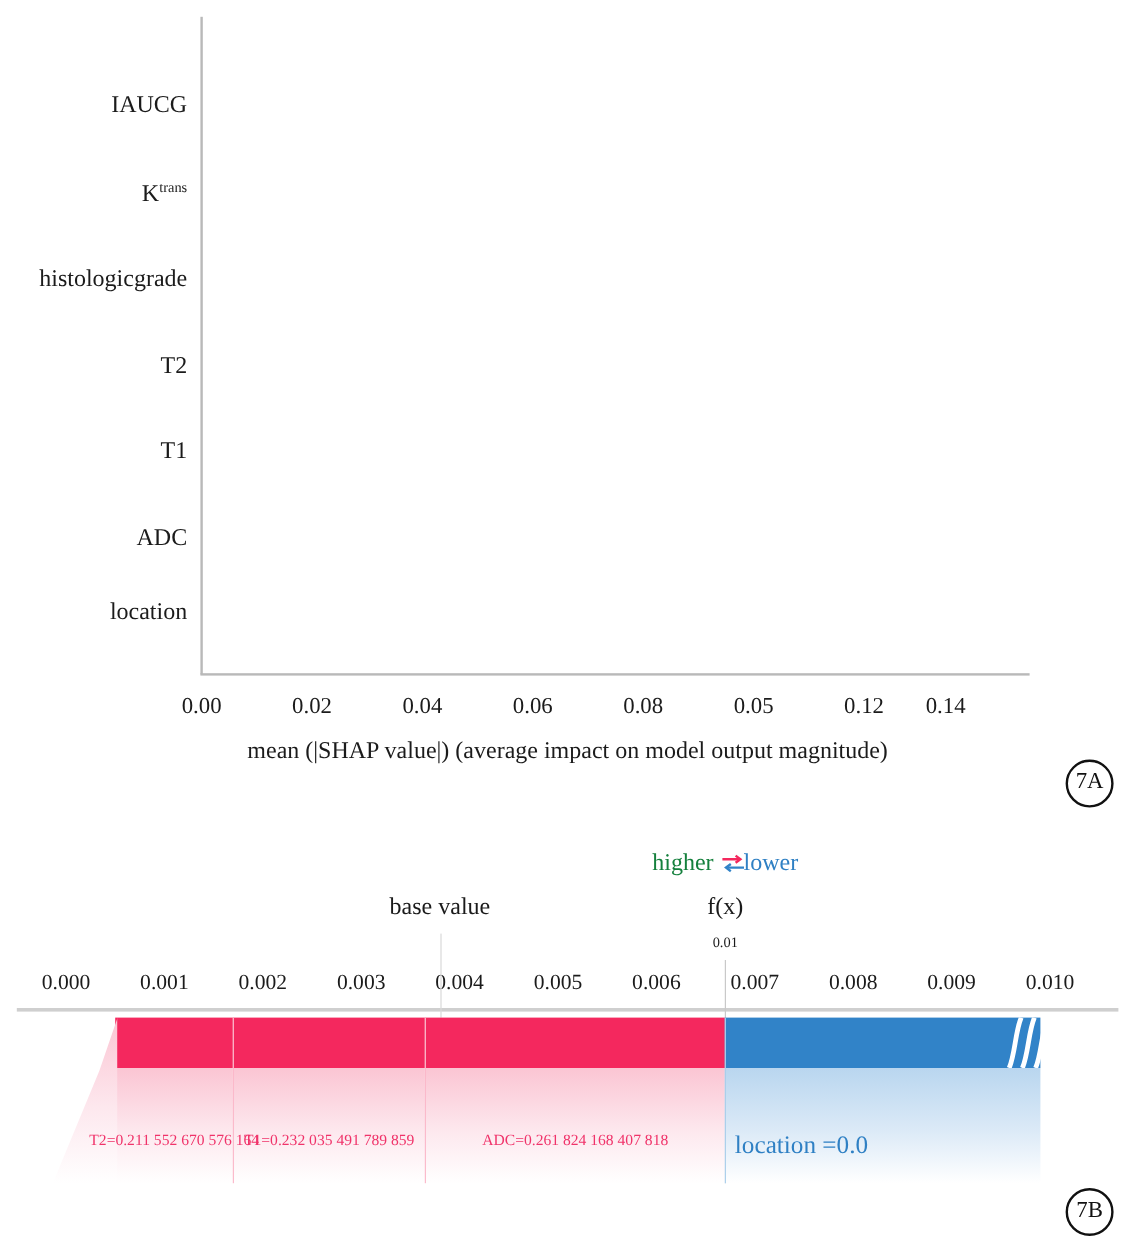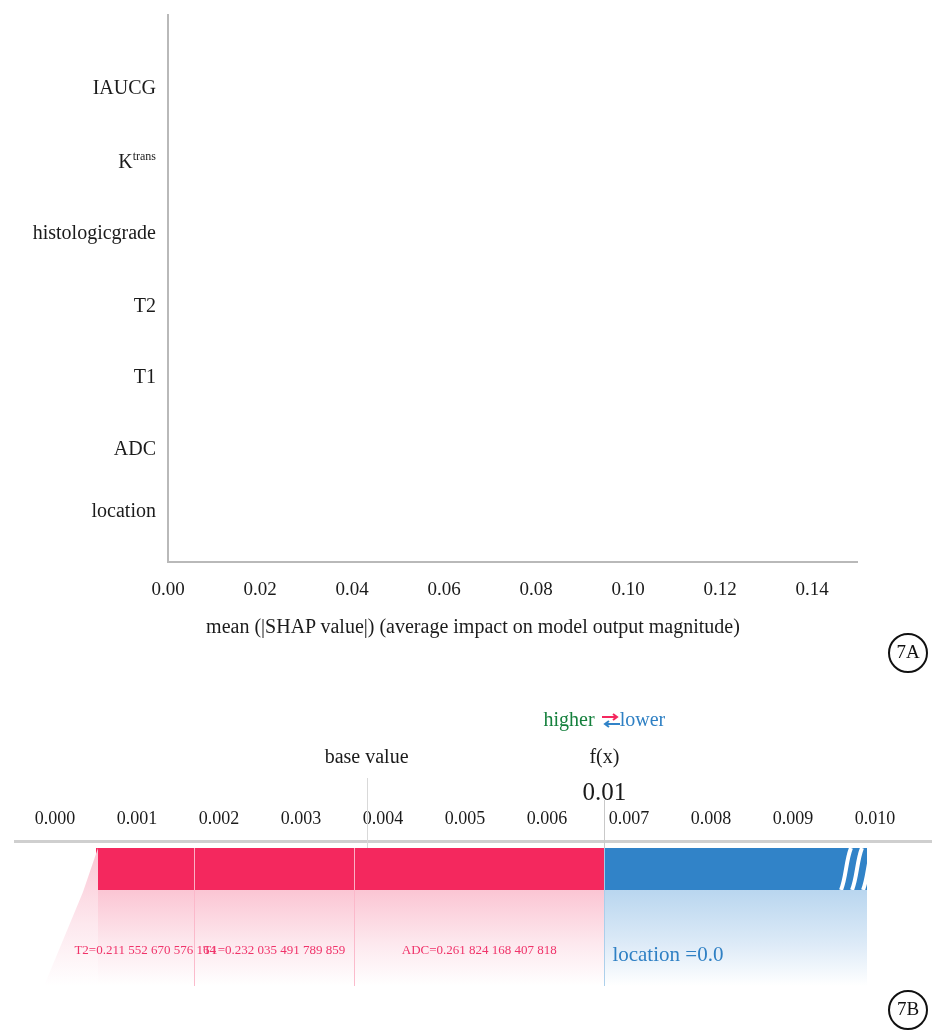--- a/index.html
+++ b/index.html
@@ -29,21 +29,21 @@
   .hl-legend{position:absolute;top:18px;width:260px;text-align:center;font-size:20px;}
   .hl-higher{color:#15803d;}
   .hl-lower{color:#2f80c4;}
   .hl-arrows{display:inline-block;position:relative;width:20px;height:14px;
              vertical-align:middle;}
   .hl-arrows svg{position:absolute;left:0;top:-2px;}
 
   .basevalue-lab{position:absolute;top:55px;font-size:20px;transform:translateX(-50%);
                  white-space:nowrap;}
   .fx-lab{position:absolute;top:55px;font-size:20px;transform:translateX(-50%);white-space:nowrap;}
-  .fx-val{position:absolute;top:88px;font-size:25px;transform:translateX(-50%);white-space:nowrap;}
+  .fx-val{position:absolute;top:88px;font-size:12px;transform:translateX(-50%);white-space:nowrap;}
 
   .fp-tick{position:absolute;top:118px;font-size:18px;transform:translateX(-50%);
            white-space:nowrap;color:#1b1b1b;}
   .fp-axis{position:absolute;left:14px;top:150px;width:918px;height:3px;background:#cfcfcf;}
 
   .vmark-base{position:absolute;width:1px;background:#d9d9d9;}
   .vmark-fx{position:absolute;width:1px;background:#c9c9c9;}
 
   .band{position:absolute;top:158px;height:42px;}
   .band-red{background:#f4285e;}
@@ -108,23 +108,23 @@
       <div class="ylab" style="left: 6px; top: 365px;">T1</div>
       <div class="ylab" style="left: 6px; top: 437px;">ADC</div>
       <div class="ylab" style="left: 6px; top: 499px;">location</div>
     </div>
   <div id="x-ticks-a">
       <div class="xtick" style="left: 168px;">0.00</div>
       <div class="xtick" style="left: 260px;">0.02</div>
       <div class="xtick" style="left: 352px;">0.04</div>
       <div class="xtick" style="left: 444px;">0.06</div>
       <div class="xtick" style="left: 536px;">0.08</div>
-      <div class="xtick" style="left: 628px;">0.10</div>
+      <div class="xtick" style="left: 628px;">0.05</div>
       <div class="xtick" style="left: 720px;">0.12</div>
-      <div class="xtick" style="left: 812px;">0.14</div>
+      <div class="xtick" style="left: 788px;">0.14</div>
     </div>
 
   <div class="xaxis-title">mean (|SHAP value|) (average impact on model output magnitude)</div>
 
   <div class="panel-marker" style="left:888px;top:633px;">7A</div>
 </div>
 
 <div id="panel-b">
 
   <div class="hl-legend" id="hl-legend" style="left: 474.4px;">

